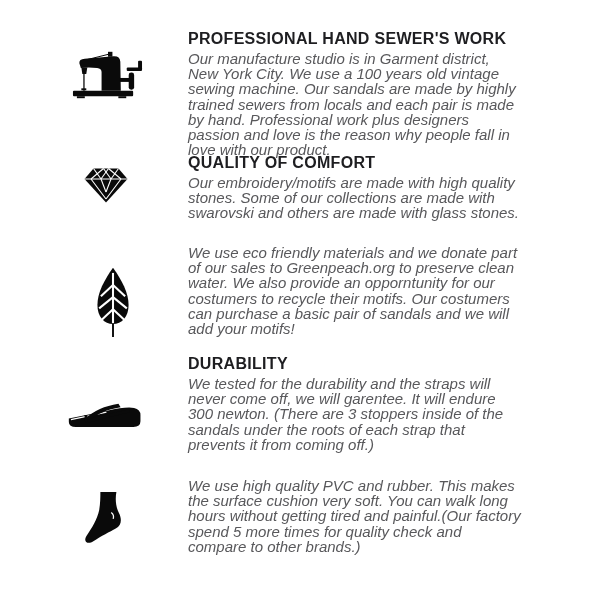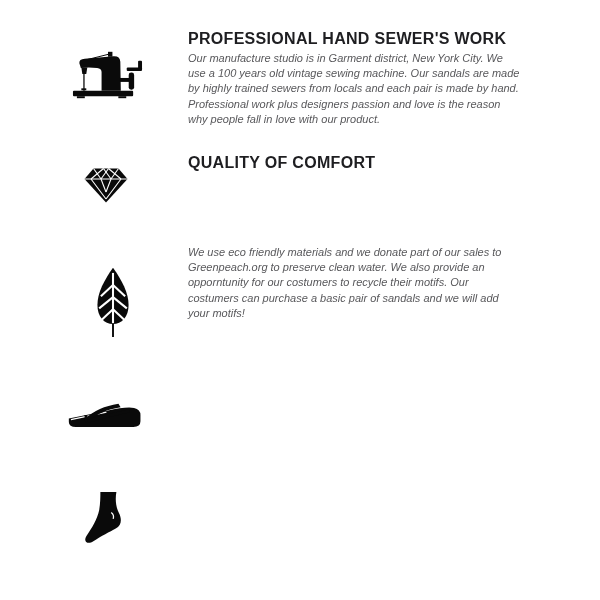--- a/index.html
+++ b/index.html
@@ -23,21 +23,21 @@
   .text-box{position:absolute;left:188px;width:334px;}
   .title{
     font-size:16px;
     line-height:18px;
     font-weight:bold;
     letter-spacing:0.3px;
     color:var(--title);
   }
   .desc{
     margin-top:3px;
-    font-size:11px;
+    font-size:15px;
     line-height:15.2px;
     font-style:italic;
     color:var(--body);
   }
 </style>
 </head>
 <body>
 
 <div class="page">
 
@@ -80,20 +80,21 @@
           <path d="M50,16 L60,30"></path>
           <path d="M20,30 L50,70"></path>
           <path d="M80,30 L50,70"></path>
           <path d="M40,30 L50,56"></path>
           <path d="M60,30 L50,56"></path>
         </g>
       </svg>
     </div>
     <div class="text-box">
       <h2 class="title">QUALITY OF COMFORT</h2>
+      <p class="desc">Our embroidery/motifs are made with high quality stones. Some of our collections are made with swarovski and others are made with glass stones.</p>
     </div>
   </section>
 
   <section class="row" style="top:242px;">
     <div class="icon-cell" style="left:93px;top:24px;">
       <svg width="40" height="71" viewBox="0 0 46 82" fill="currentColor">
         <path d="M23,2 C13,16 5,31 5,45 C5,59 13,67 23,67 C33,67 41,59 41,45 C41,31 33,16 23,2 Z"></path>
         <rect x="21.9" y="66" width="2.2" height="16"></rect>
         <g stroke="#ffffff" stroke-width="2.4" fill="none">
           <path d="M23,8 L23,66"></path>
@@ -115,27 +116,30 @@
     <div class="icon-cell" style="left:66px;top:38px;">
       <svg width="78" height="39" viewBox="0 0 110 55" fill="currentColor">
         <path d="M4,36 L58,25 Q84,19 96,21 Q105,23 105,31 L105,40 Q105,48 95,48 L14,48 Q4,48 4,41 Z"></path>
         <path d="M7,37.5 L57,27" stroke="#ffffff" stroke-width="2" fill="none"></path>
         <path d="M27,36 C40,25 54,18 74,15 L77,20 C58,23 45,29 31,40 Z"></path>
         <path d="M28,38 C45,33 65,28 89,23 L90,27 C68,32 48,37 32,42 Z"></path>
         <path d="M26,31 L30,31 L31,42 L27,42 Z"></path>
       </svg>
     </div>
     <div class="text-box">
+      <h2 class="title">DURABILITY</h2>
+      <p class="desc">We tested for the durability and the straps will never come off, we will garentee. It will endure 300 newton. (There are 3 stoppers inside of the sandals under the roots of each strap that prevents it from coming off.)</p>
     </div>
   </section>
 
   <section class="row" style="top:475px;">
     <div class="icon-cell" style="left:83px;top:17px;">
       <svg width="45" height="64" viewBox="0 0 70 100" fill="currentColor">
         <path d="M27,0 L52,0 C50,12 51,23 56,33 C61,43 60,52 51,57 C42,62 28,69 16,77 C7,83 0,77 5,69 C14,56 22,43 25,29 C27,18 27,8 27,0 Z"></path>
         <path d="M44,32 q5,4 3,10" stroke="#ffffff" stroke-width="2" fill="none"></path>
       </svg>
     </div>
     <div class="text-box">
+      <p class="desc">We use high quality PVC and rubber. This makes the surface cushion very soft. You can walk long hours without getting tired and painful.(Our factory spend 5 more times  for quality check and compare to other brands.)</p>
     </div>
   </section>
 
 </div>
 
 </body></html>

